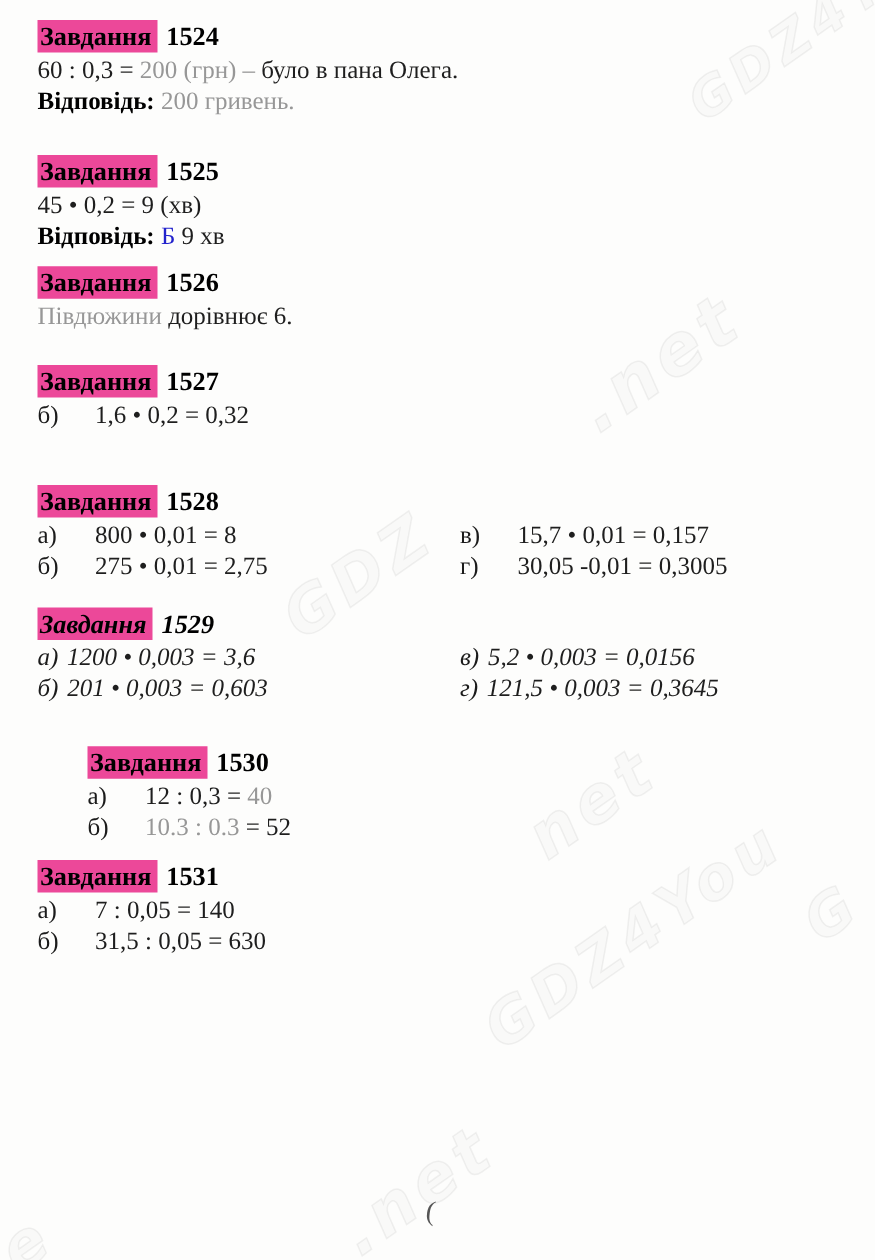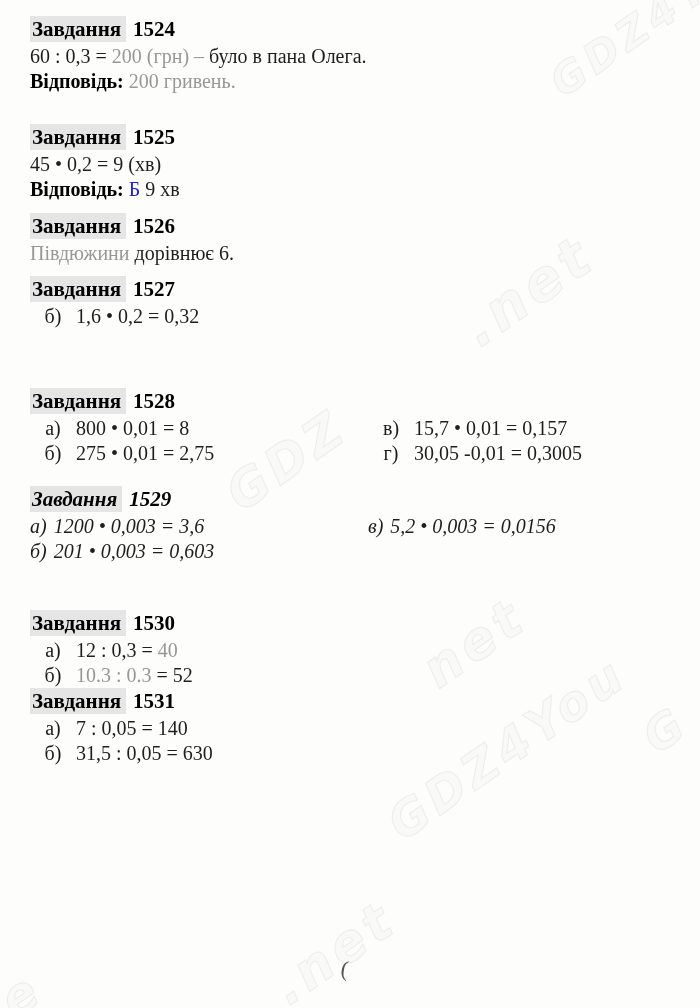--- a/index.html
+++ b/index.html
@@ -6,23 +6,23 @@
   .page{
     position:relative;
     width:700px;height:1008px;
     background:#fdfdfc;
     overflow:hidden;
     font-family:"Liberation Serif","DejaVu Serif",serif;
     color:#1b1b1b;
   }
   .section{position:absolute;left:30px;right:8px;}
   .header{font-weight:bold;font-size:21px;height:28px;line-height:26px;color:#000;}
-  .hl{background:#e5e5e5;padding:1px 5px 1px 2px;}
+  .hl{background:#ec4899;padding:1px 5px 1px 2px;}
   .num{margin-left:7px;}
-  .line{position:relative;height:25px;line-height:25px;font-size:20px;text-align:center;}
+  .line{position:relative;height:25px;line-height:25px;font-size:20px;}
   .cell{position:absolute;top:0;left:0;white-space:nowrap;}
   .cell.right{left:338px;}
   .label{display:inline-block;width:46px;}
   .label.nogap{width:auto;margin-right:7px;}
   .s-n{color:#1e1e1e;}
   .s-f{color:#979797;}
   .s-b{font-weight:bold;color:#000;}
   .s-blue{color:#2323cc;}
   .wm{
     position:absolute;
@@ -73,21 +73,21 @@
         <div class="line">
           <span class="cell"><span class="s-b">Відповідь:</span><span class="s-n"> </span><span class="s-blue">Б</span><span class="s-n"> 9 хв</span></span>
         </div>
       </div>
       <div class="section" style="top: 213px;">
         <div class="header"><span class="hl">Завдання</span><span class="num">1526</span></div>
         <div class="line">
           <span class="cell"><span class="s-f">Півдюжини </span><span class="s-n">дорівнює 6.</span></span>
         </div>
       </div>
-      <div class="section" style="top: 276px;">
+      <div class="section" style="top: 292px;">
         <div class="header"><span class="hl">Завдання</span><span class="num">1527</span></div>
         <div class="line">
           <span class="cell"><span class="label">б)</span><span class="s-n">1,6 • 0,2 = 0,32</span></span>
         </div>
       </div>
       <div class="section" style="top: 388px;">
         <div class="header"><span class="hl">Завдання</span><span class="num">1528</span></div>
         <div class="line">
           <span class="cell"><span class="label">а)</span><span class="s-n">800 • 0,01 = 8</span></span>
           <span class="cell right"><span class="label">в)</span><span class="s-n">15,7 • 0,01 = 0,157</span></span>
@@ -98,23 +98,24 @@
         </div>
       </div>
       <div class="section" style="top: 486px; font-style: italic;">
         <div class="header"><span class="hl">Завдання</span><span class="num">1529</span></div>
         <div class="line">
           <span class="cell"><span class="label nogap">а)</span><span class="s-n">1200 • 0,003 = 3,6</span></span>
           <span class="cell right"><span class="label nogap">в)</span><span class="s-n">5,2 • 0,003 = 0,0156</span></span>
         </div>
         <div class="line">
           <span class="cell"><span class="label nogap">б)</span><span class="s-n">201 • 0,003 = 0,603</span></span>
+          <span class="cell right"><span class="label nogap">г)</span><span class="s-n">121,5 • 0,003 = 0,3645</span></span>
         </div>
       </div>
-      <div class="section" style="top: 610px;">
+      <div class="section" style="top: 597px; margin-left: 40px;">
         <div class="header"><span class="hl">Завдання</span><span class="num">1530</span></div>
         <div class="line">
           <span class="cell"><span class="label">а)</span><span class="s-n">12 : 0,3 = </span><span class="s-f">40</span></span>
         </div>
         <div class="line">
           <span class="cell"><span class="label">б)</span><span class="s-f">10.3 : 0.3 </span><span class="s-n">= 52</span></span>
         </div>
       </div>
       <div class="section" style="top: 688px;">
         <div class="header"><span class="hl">Завдання</span><span class="num">1531</span></div>

